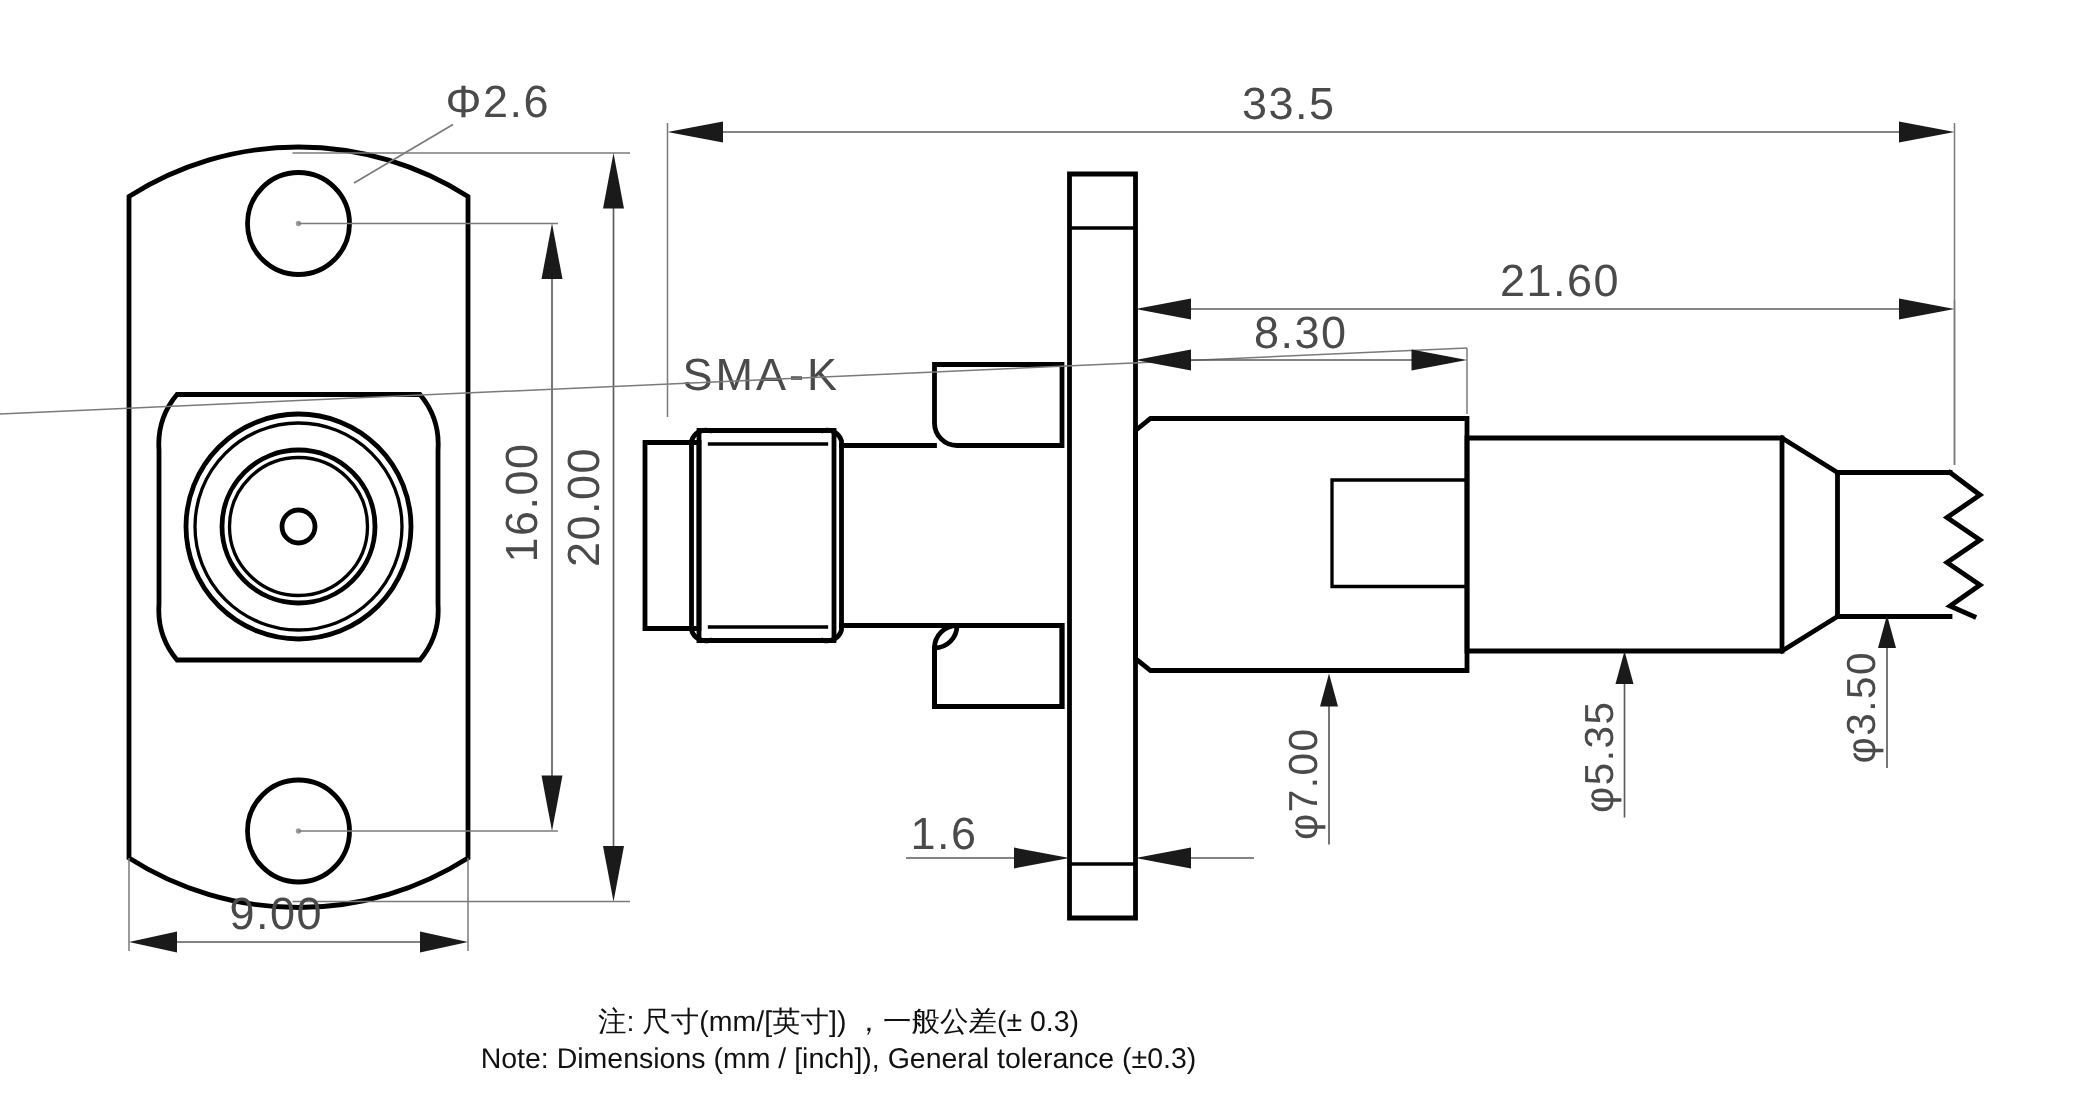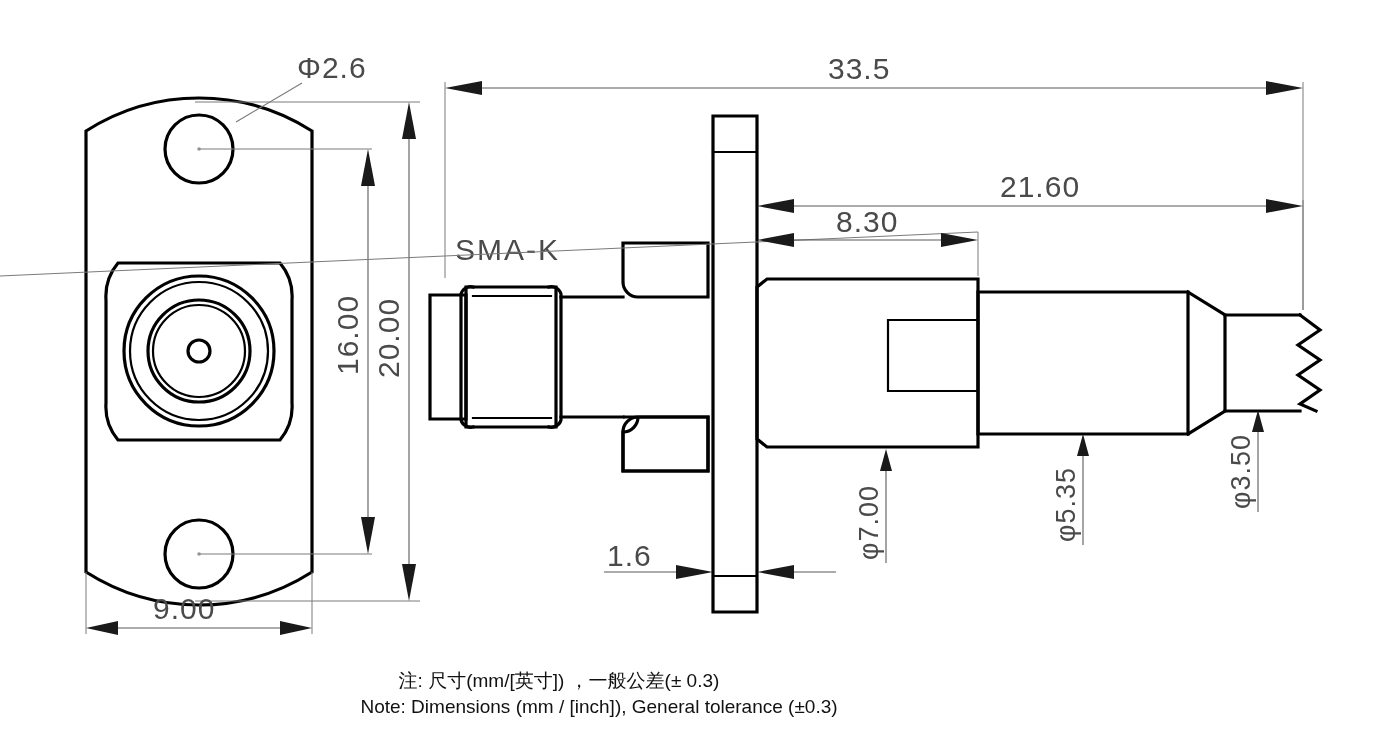--- a/index.html
+++ b/index.html
@@ -84,21 +84,21 @@
   .note-line {
     position: absolute;
     width: 1118px;
     text-align: center;
     color: #111111;
     font-family: "Liberation Sans", sans-serif;
     font-size: 19px;
     white-space: pre;
   }
   #note-cn { top: 668px; }
-  #note-en { top: 696px; padding-left: 40px; }
+  #note-en { top: 696px; }
 </style>
 </head>
 <body>
 
 <div id="drawing-root">
 
   <svg class="cad" viewBox="0 0 1400 741" xmlns="http://www.w3.org/2000/svg">
 
     <defs>
       <marker id="ah-right" markerWidth="16" markerHeight="10" refX="15" refY="5" orient="auto" markerUnits="userSpaceOnUse">

